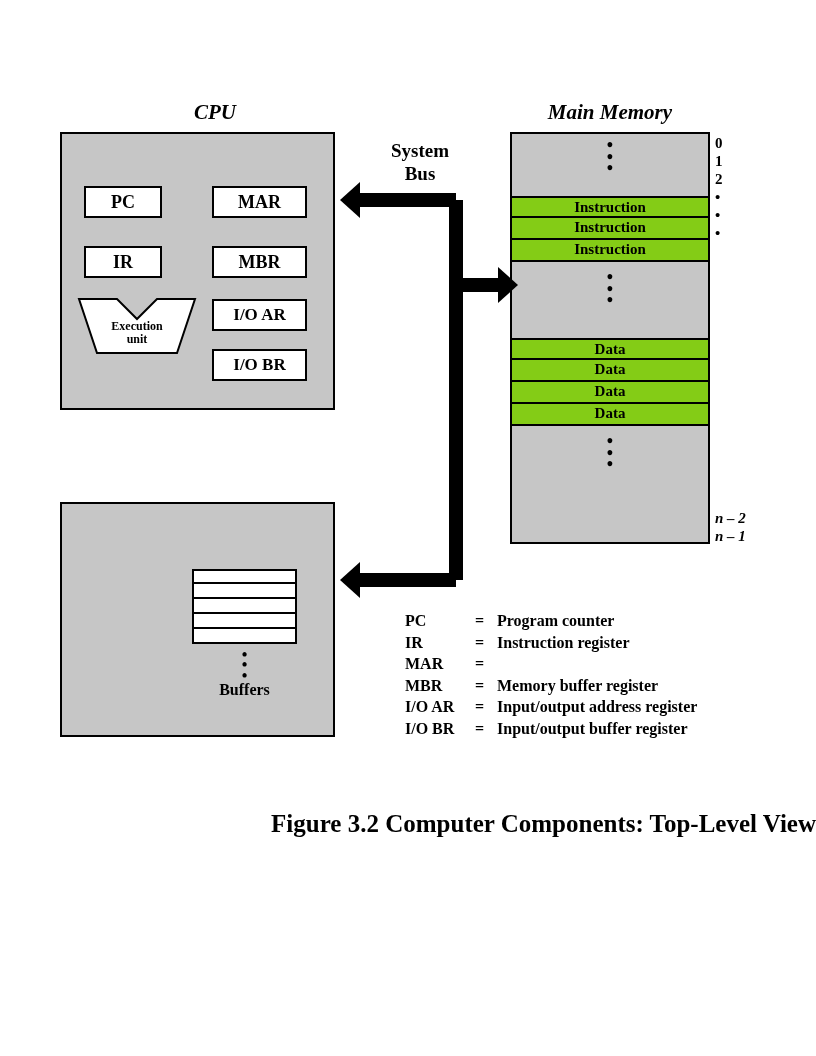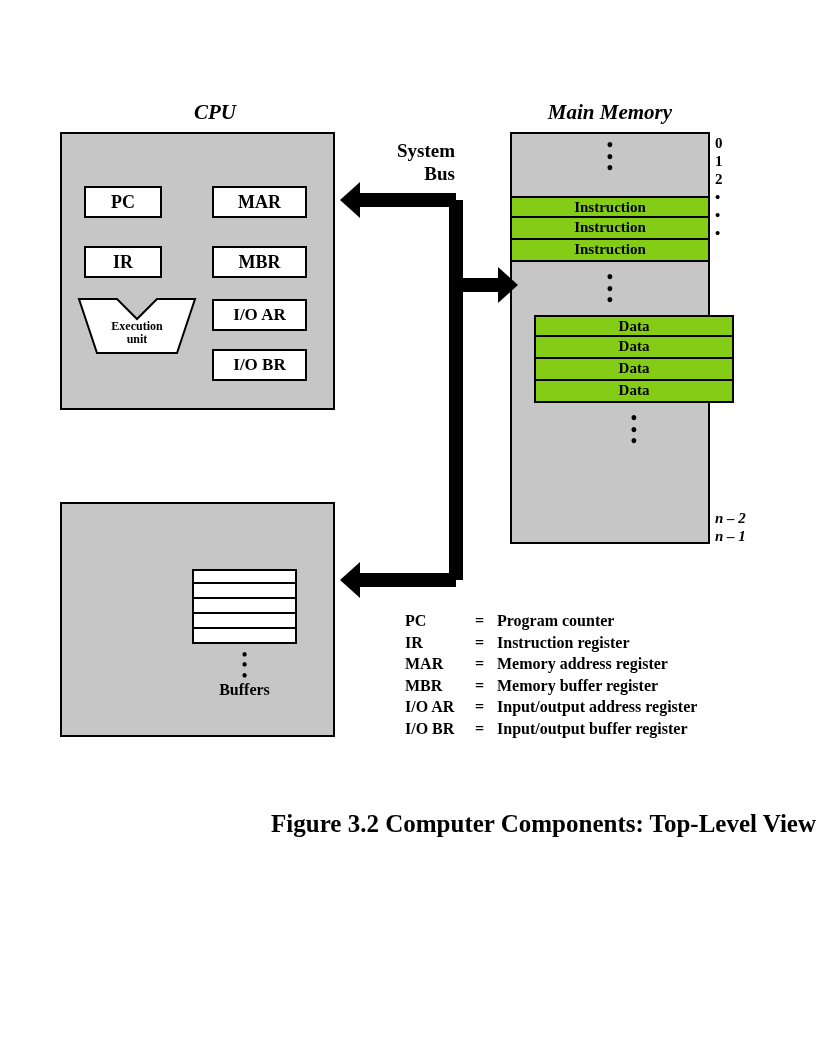--- a/index.html
+++ b/index.html
@@ -26,21 +26,21 @@
     }
     .cpu-title { left: 90px; top: 0; width: 130px; }
     .mem-title { left: 460px; top: 0; width: 180px; }
     .io-title { left: 70px; top: 374px; width: 180px; margin-top: 41px; }
     .bus-label {
       position: absolute;
       left: 325px;
       top: 40px;
       font-size: 19px;
       font-weight: bold;
-      text-align: right;
+      text-align: center;
       width: 70px;
       line-height: 1.2;
     }
 
     .cpu-box {
       position: absolute;
       left: 0;
       top: 32px;
       width: 275px;
       height: 278px;
@@ -222,21 +222,21 @@
   <div class="mem-box">
     <div class="mem-dots-top">•<br>•<br>•</div>
 
     <div class="mem-row-group" style="top:62px;">
       <div class="mem-row">Instruction</div>
       <div class="mem-row">Instruction</div>
       <div class="mem-row">Instruction</div>
       <div class="midrow-dots">•<br>•<br>•</div>
     </div>
 
-    <div class="mem-row-group" style="top:181px;margin-left:24px;">
+    <div class="mem-row-group" style="top:204px;">
       <div class="mem-row">Data</div>
       <div class="mem-row">Data</div>
       <div class="mem-row">Data</div>
       <div class="mem-row">Data</div>
       <div class="midrow-dots">•<br>•<br>•</div>
     </div>
   </div>
 
   <div class="mem-addr" style="top:35px;">0</div>
   <div class="mem-addr" style="top:53px;">1</div>
@@ -280,21 +280,20 @@
         <div class="legend-val">Program counter</div>
       </div>
     <div class="legend-row">
         <div class="legend-key">IR</div>
         <div class="legend-eq">=</div>
         <div class="legend-val">Instruction register</div>
       </div>
     <div class="legend-row">
         <div class="legend-key">MAR</div>
         <div class="legend-eq">=</div>
-        <div class="legend-val">Memory address register</div>
       </div>
     <div class="legend-row">
         <div class="legend-key">MBR</div>
         <div class="legend-eq">=</div>
         <div class="legend-val">Memory buffer register</div>
       </div>
     <div class="legend-row">
         <div class="legend-key">I/O AR</div>
         <div class="legend-eq">=</div>
         <div class="legend-val">Input/output address register</div>

